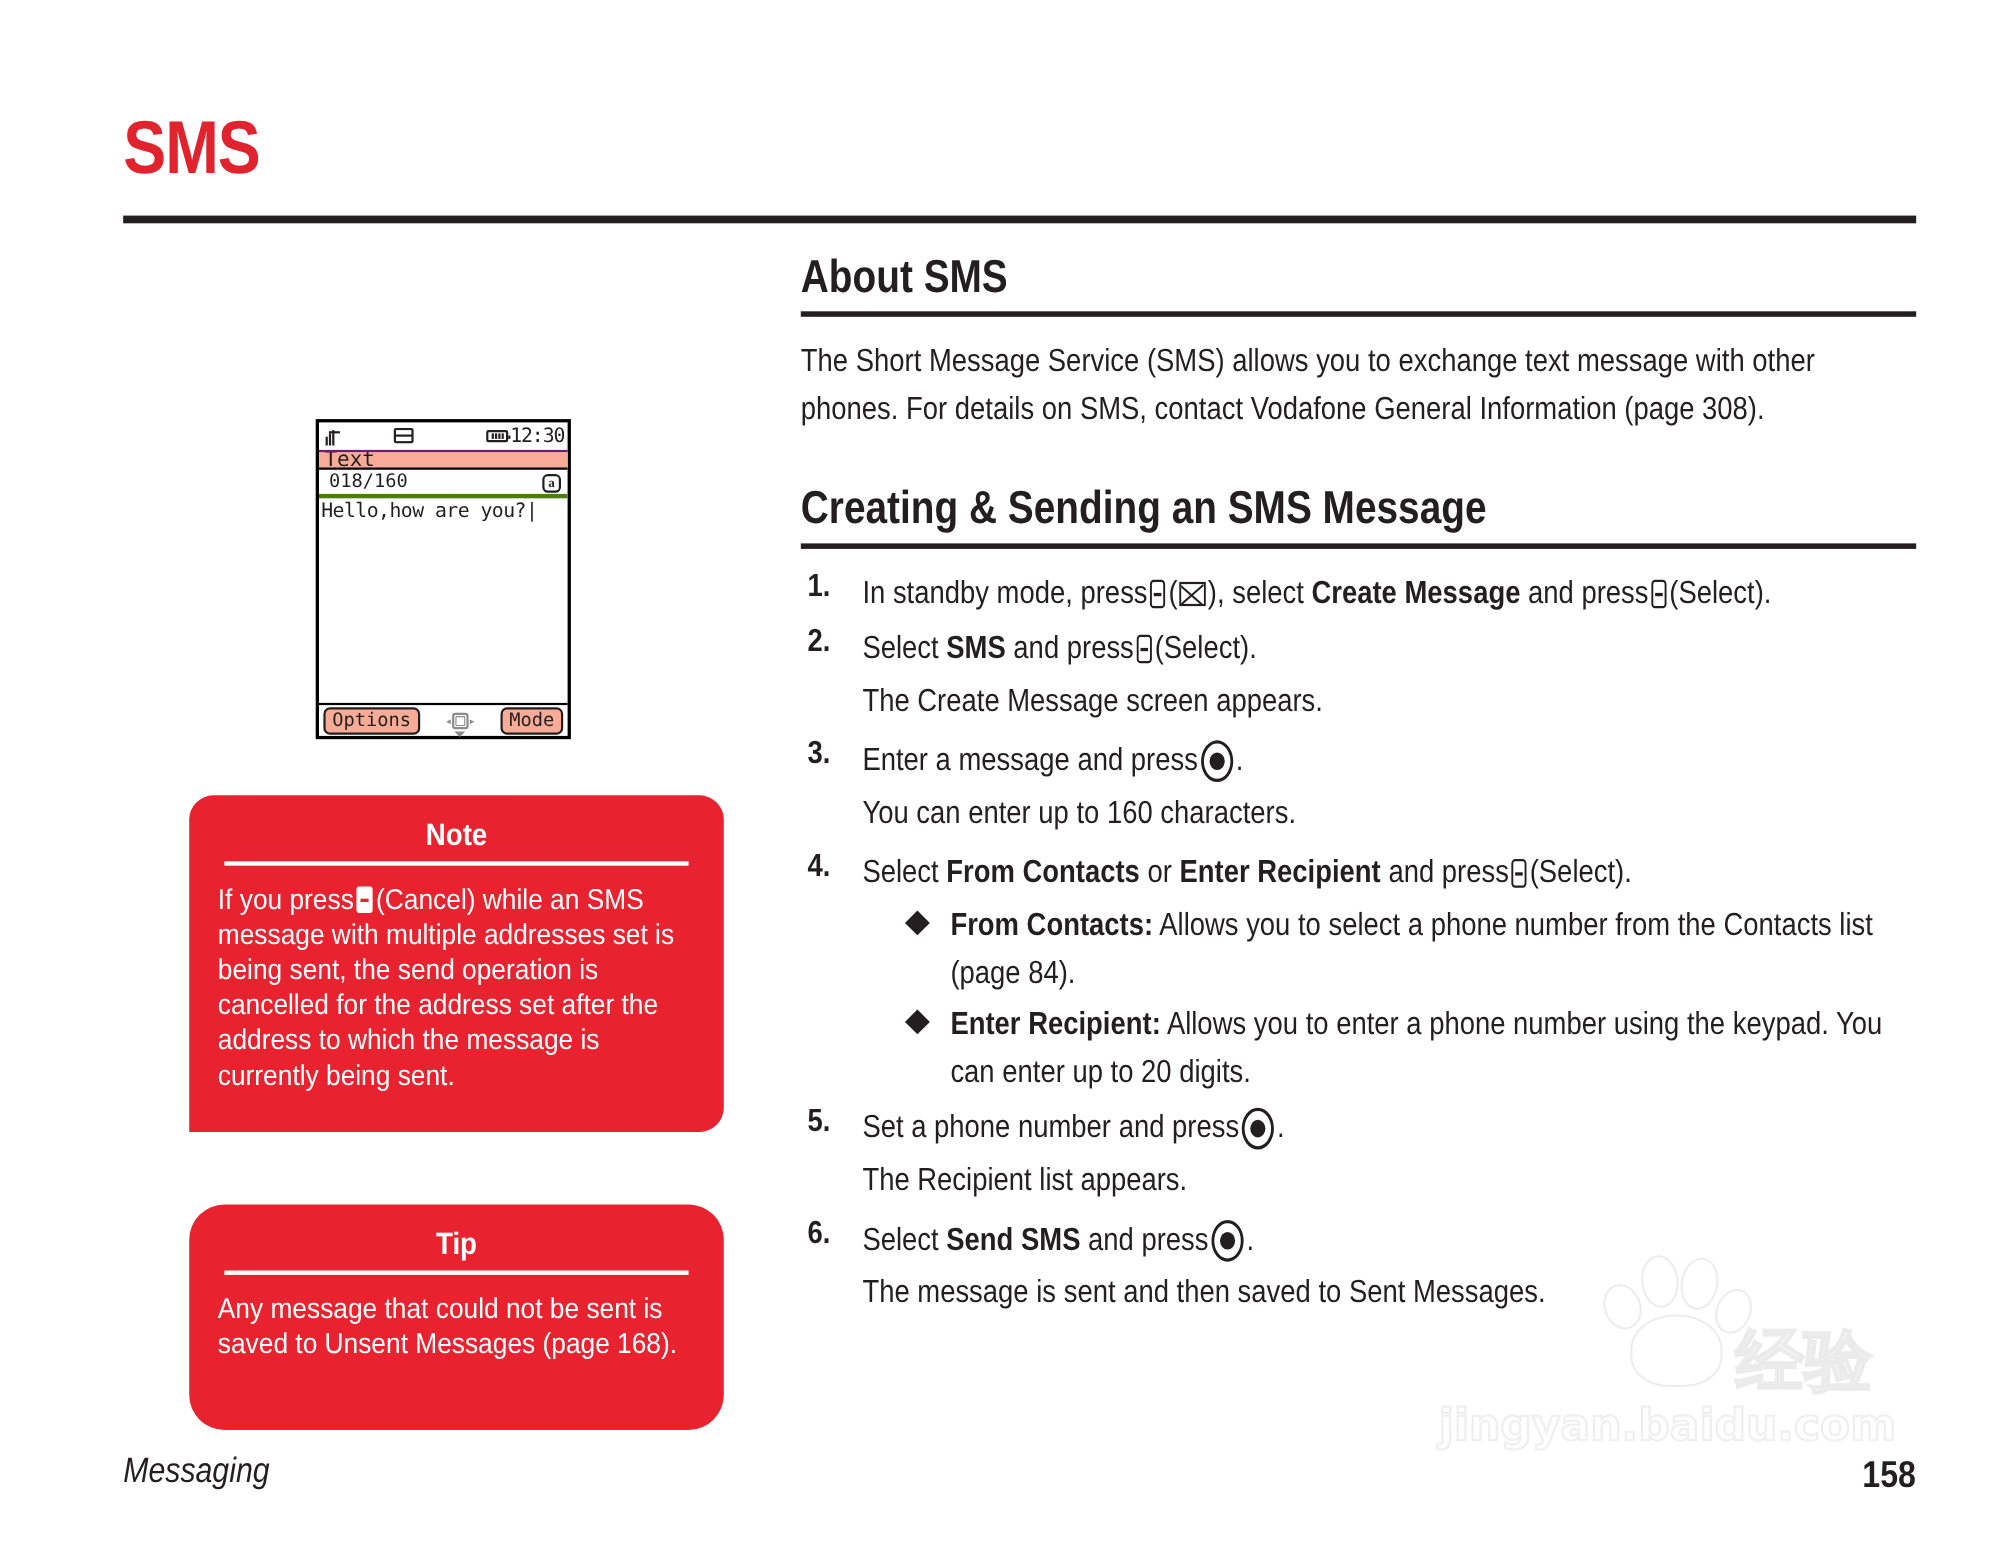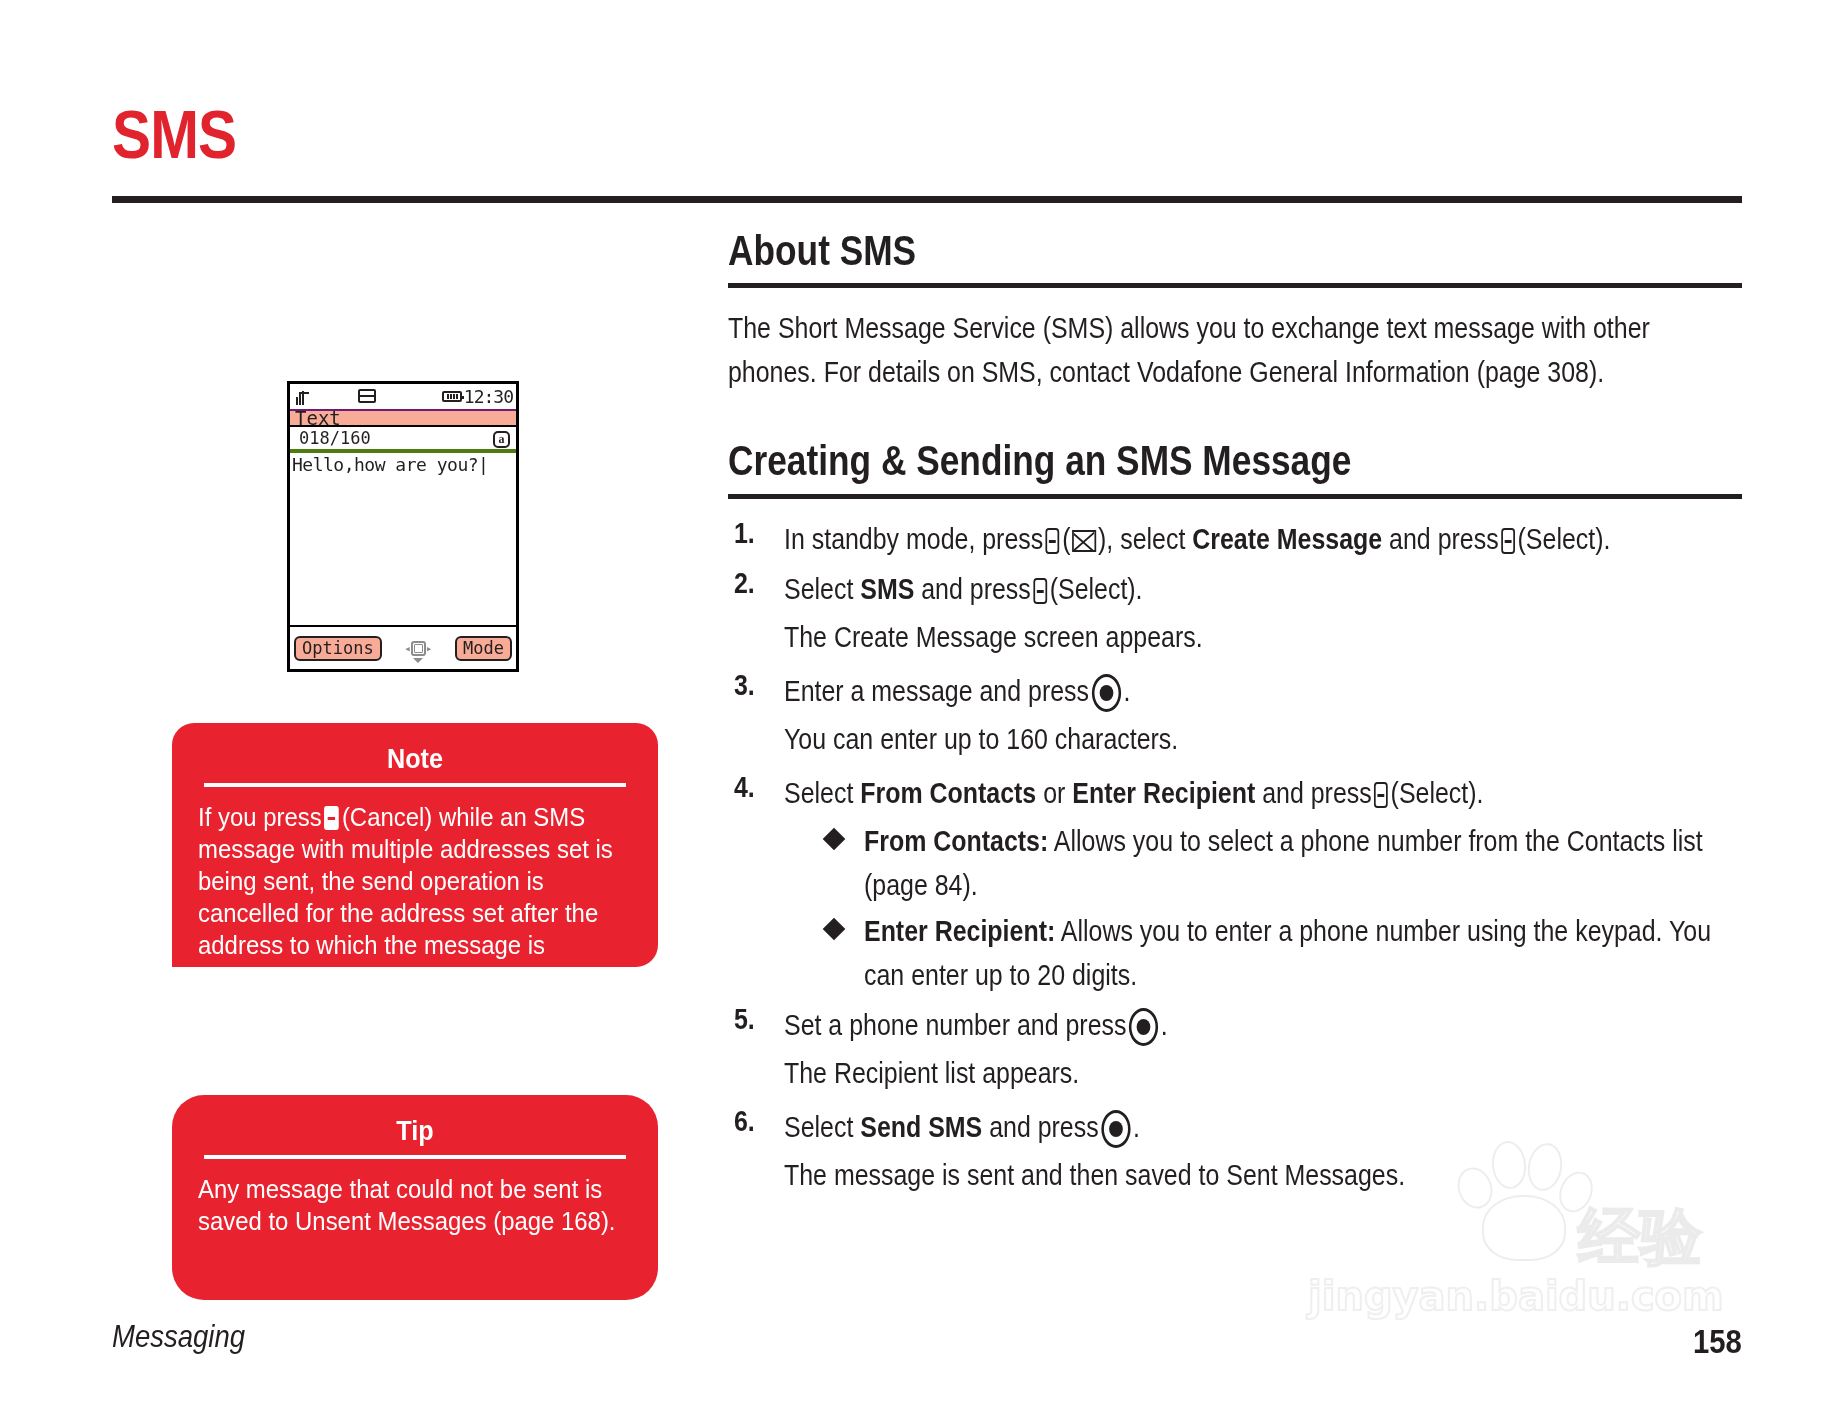--- a/index.html
+++ b/index.html
@@ -192,21 +192,21 @@
     letter-spacing: -0.5px;
     height: 176px;
     box-sizing: border-box;
   }
   .caret { display: inline-block; width: 1px; }
   .phone-softkeys {
     position: absolute;
     left: 0;
     bottom: 0;
     width: 100%;
-    height: 44px;
+    height: 30px;
     border-top: 2px solid #000000;
     display: flex;
     align-items: center;
     justify-content: space-between;
     padding: 0 4px;
     box-sizing: border-box;
   }
   .softkey {
     background: #f8ab97;
     border: 2px solid #231f20;
@@ -281,21 +281,21 @@
     font-size: 26px;
     line-height: 32px;
     transform: scaleX(0.92);
     transform-origin: left top;
     width: 108%;
   }
   .callout-note {
     left: 172px;
     top: 723px;
     width: 486px;
-    height: 244px;
+    height: 306px;
   }
   .callout-tip {
     left: 172px;
     top: 1095px;
     width: 486px;
     height: 205px;
     border-radius: 32px;
   }
 
   

